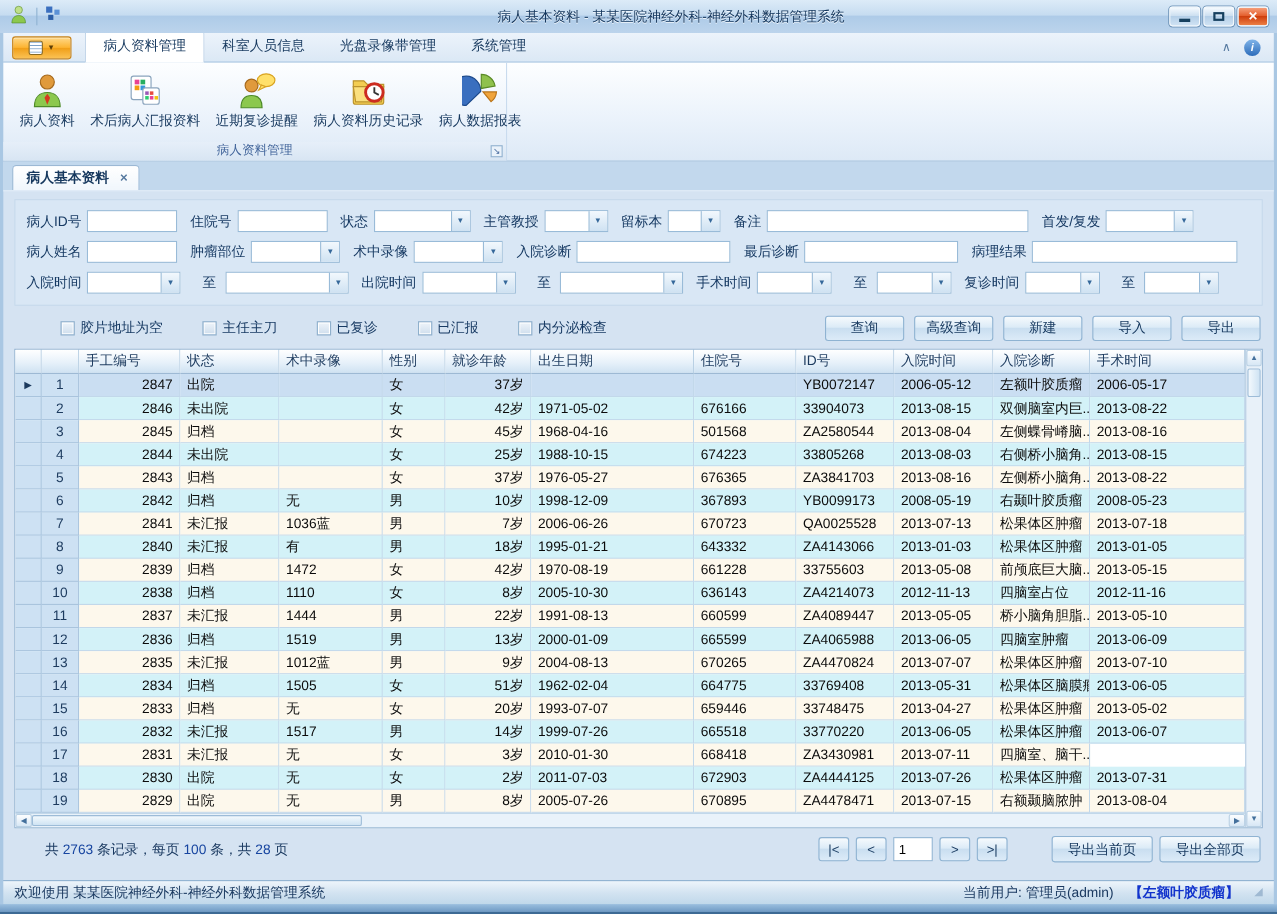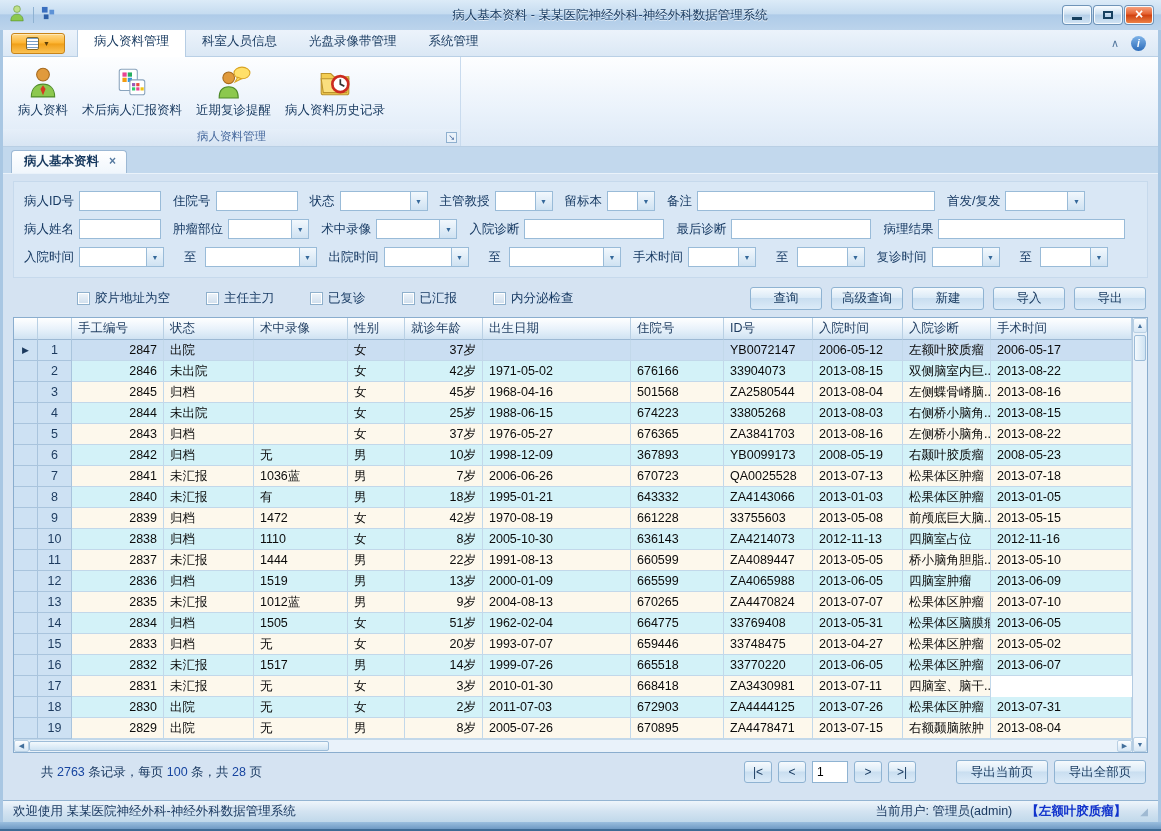--- a/index.html
+++ b/index.html
@@ -62,21 +62,21 @@
   .frow{display:flex;align-items:center;margin-bottom:8px;font-size:12.5px;white-space:nowrap;}
   .flabel{margin-right:5px;color:#173a63;}
   .fto{margin:0 8px;color:#173a63;}
   .tin{height:20px;border:1px solid #99bbd8;background:#fff;margin-right:12px;font:12px "Liberation Sans",sans-serif;padding:0 3px;}
   .combo{display:flex;height:20px;margin-right:12px;border:1px solid #99bbd8;background:#fff;}
   .combo .cbox{flex:1;}
   .combo .carr{width:17px;border-left:1px solid #99bbd8;background:linear-gradient(#f2f8fd,#cfe2f2);
     display:flex;align-items:center;justify-content:center;font-size:7px;color:#35689a;}
   
   .toolrow{display:flex;align-items:center;margin:9px 2px 7px;}
-  .chkwrap{display:flex;gap:36px;margin-left:62px;}
+  .chkwrap{display:flex;gap:36px;margin-left:40px;}
   .chkitem{display:flex;align-items:center;gap:5px;font-size:12.5px;color:#173a63;}
   .chk{width:13px;height:13px;border:1px solid #8fb0cc;background:linear-gradient(#eef4fa,#cfdeed);box-shadow:inset 0 0 0 1px #fff;}
   .btnwrap{margin-left:auto;display:flex;gap:9px;}
   .abtn{width:72px;height:23px;border:1px solid #8fb3d2;border-radius:3px;color:#16385e;font-size:12.5px;
     font-family:inherit;background:linear-gradient(#f6fafd,#dcebf7 45%,#c9def0 50%,#dcebf8);}
   
   .grid{flex:none;height:436px;border:1px solid #8aadce;background:#fff;display:flex;}
   .gleft{flex:1;min-width:0;display:flex;flex-direction:column;}
   .ghead{height:22px;flex:none;display:flex;}
   .hc{flex:none;border-right:1px solid #b9d0e4;border-bottom:1px solid #9db9d4;padding:0 6px;font-size:12.5px;
@@ -220,20 +220,30 @@
             <span class="ricon">
               <svg width="34" height="34" viewBox="0 0 32 32">
                 <path d="M3 8h9l3 3h14v15a2 2 0 0 1-2 2H5a2 2 0 0 1-2-2z" fill="#f3cd52" stroke="#bb932c"></path>
                 <path d="M3 13h26l-2 13H5z" fill="#fadf7e" stroke="#bb932c"></path>
                 <circle cx="21" cy="18" r="7.5" fill="#fff" stroke="#cc2b20" stroke-width="2.5"></circle>
                 <path d="M21 13.5v4.5l3.8 2" stroke="#333" stroke-width="1.6" fill="none"></path>
               </svg>
             </span>
             <span class="rlbl">病人资料历史记录</span>
           </div>
+          <div class="rbtn">
+            <span class="ricon">
+              <svg width="34" height="34" viewBox="0 0 32 32">
+                <path d="M14 17A12.5 12.5 0 1 0 26.5 5z" transform="rotate(180 15 17)" fill="#3a6fbf" stroke="#1d4a8c"></path>
+                <path d="M16.5 14.5v-12a12 12 0 0 1 11.8 10z" fill="#8fc14c" stroke="#5a8a26"></path>
+                <path d="M18 17.5h11.5a11.5 11.5 0 0 1-4.6 8.3z" fill="#f0a43c" stroke="#b9741a"></path>
+              </svg>
+            </span>
+            <span class="rlbl">病人数据报表</span>
+          </div>
         </div>
       <div class="rfooter">病人资料管理</div>
       <div class="launcher">↘</div>
     </div>
   </div>
 
   <div class="app-body">
 
     <div class="docbar">
       <div class="doctab">
@@ -433,21 +443,21 @@
                 <div class="tc data" style="flex: 1 1 0%; width: auto;">2013-08-16</div>
               </div>
               <div class="trow even">
                 <div class="tc ind" style="width: 24px;"></div>
                 <div class="tc num" style="width: 34px;">4</div>
                 <div class="tc data ar" style="width: 92px;">2844</div>
                 <div class="tc data" style="width: 90px;">未出院</div>
                 <div class="tc data" style="width: 94px;"></div>
                 <div class="tc data" style="width: 57px;">女</div>
                 <div class="tc data ar" style="width: 78px;">25岁</div>
-                <div class="tc data" style="width: 148px;">1988-06-15</div>
+                <div class="tc data" style="width: 148px;">1988-10-15</div>
                 <div class="tc data" style="width: 93px;">674223</div>
                 <div class="tc data" style="width: 89px;">33805268</div>
                 <div class="tc data" style="width: 90px;">2013-08-03</div>
                 <div class="tc data" style="width: 88px;">右侧桥小脑角...</div>
                 <div class="tc data" style="flex: 1 1 0%; width: auto;">2013-08-15</div>
               </div>
               <div class="trow odd">
                 <div class="tc ind" style="width: 24px;"></div>
                 <div class="tc num" style="width: 34px;">5</div>
                 <div class="tc data ar" style="width: 92px;">2843</div>

